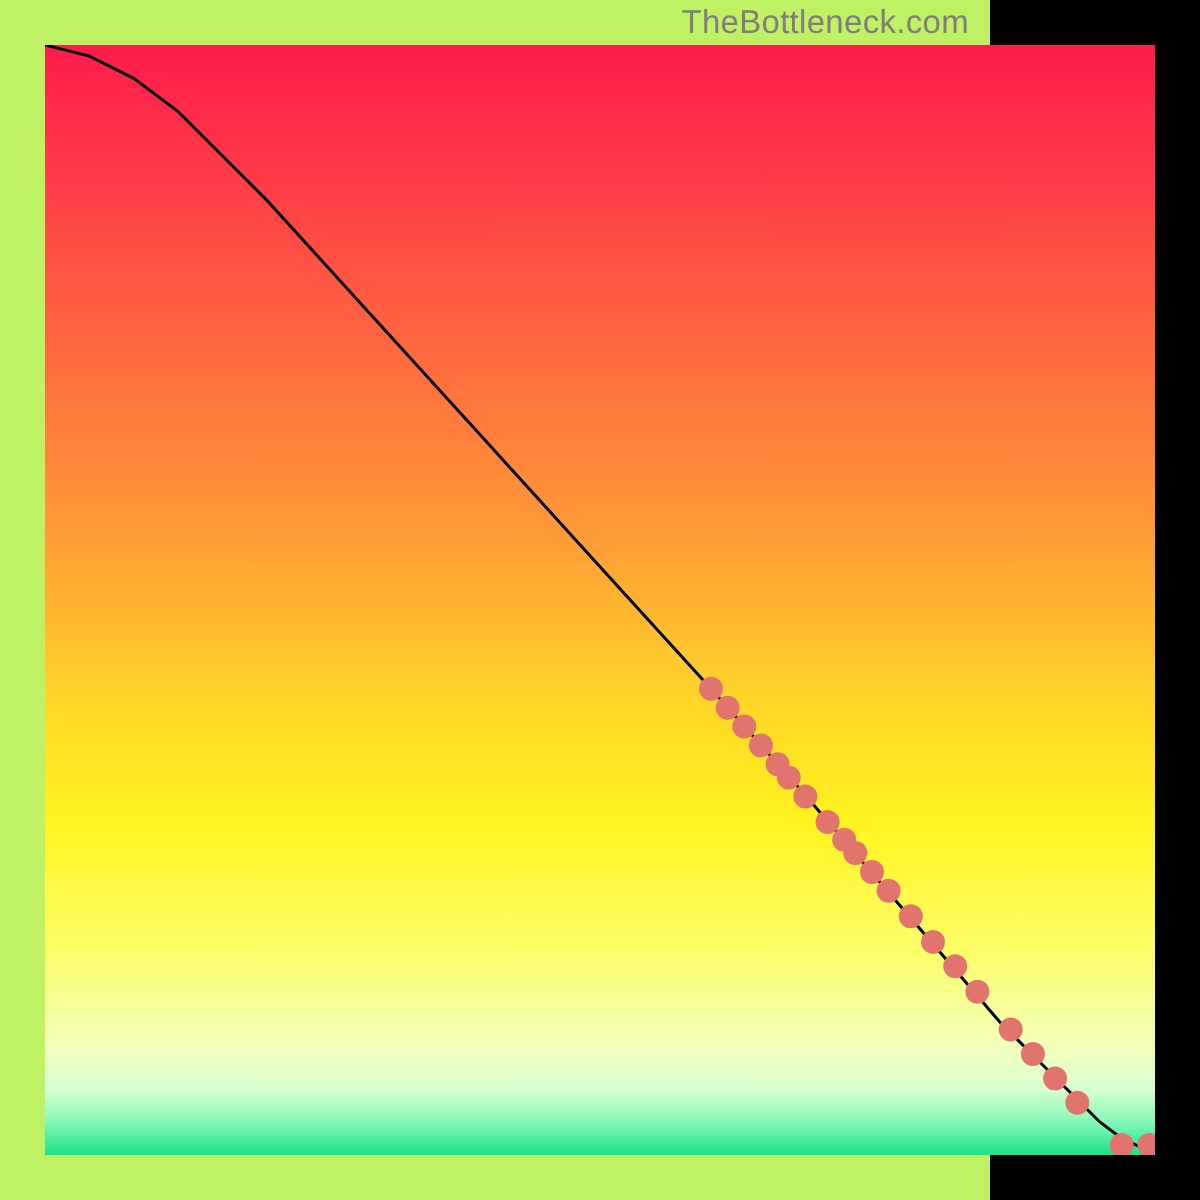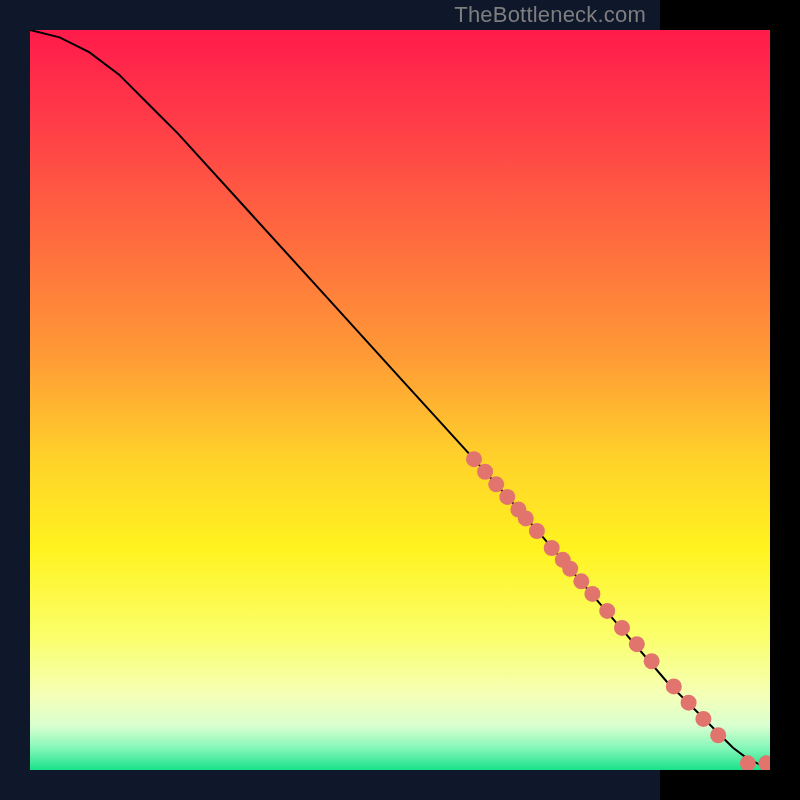--- a/index.html
+++ b/index.html
@@ -7,21 +7,21 @@
     padding: 0;
     width: 800px;
     height: 800px;
     background: #000;
     font-family: Arial, Helvetica, sans-serif;
   }
   .frame {
     position: relative;
     width: 660px;
     height: 800px;
-    background: #0f172a;
+    background: #bef264;
   }
   .attribution {
     position: absolute;
     top: 2px;
     right: 14px;
     font-size: 22px;
     font-weight: 500;
     color: #7e7e7e;
     letter-spacing: 0.2px;
   }

